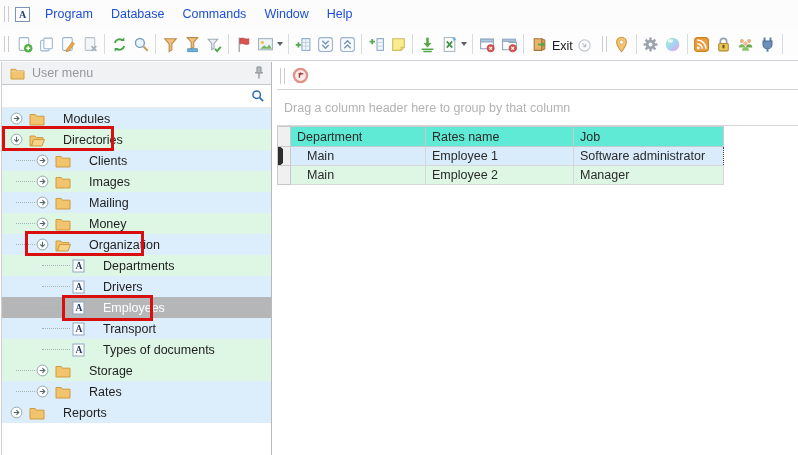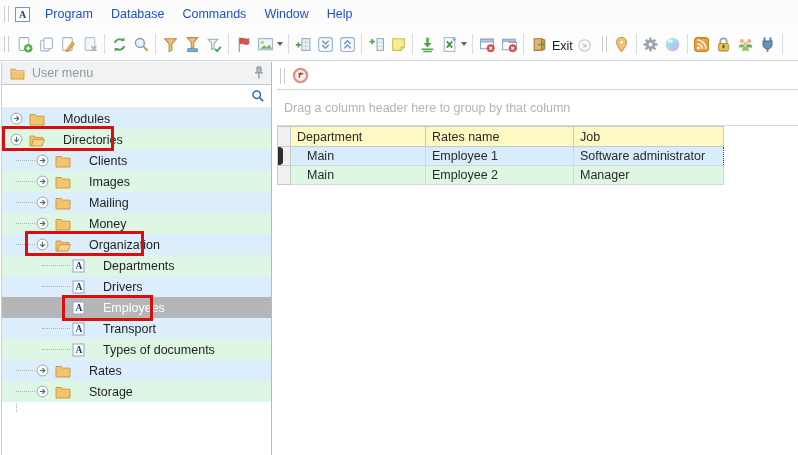--- a/index.html
+++ b/index.html
@@ -43,21 +43,21 @@
   .vline{position:absolute;width:0;border-left:1px dotted #a7b4b4;z-index:0}
   #vl1{left:14px;top:10px;height:294px}
   #vl2{left:40px;top:147px;height:94px}
 
   
   .rightpanel{position:absolute;left:277px;top:62px;width:521px;height:385px;background:#fff}
   .ptoolbar{height:28px;display:flex;align-items:center;border-bottom:1px solid #d2d5d8;padding-left:2px}
   .grouppanel{height:35px;display:flex;align-items:center;color:#b3b3b3;padding-left:7px}
   .gridwrap{border-top:1px solid #d8d8d8;position:relative}
   table{border-collapse:collapse;width:446px;table-layout:fixed;font-size:12.5px}
-  th{height:20px;background:#fef9c3;border:1px solid #c6cacd;font-weight:normal;text-align:left;padding:0 0 0 6px;color:#2a2a2a}
+  th{height:20px;background:#5eead4;border:1px solid #c6cacd;font-weight:normal;text-align:left;padding:0 0 0 6px;color:#2a2a2a}
   td{height:19px;border:1px solid #d4d8da;padding:0 0 0 6px;color:#2a2a2a;white-space:nowrap;overflow:hidden}
   .gut{background:#f0f0f0!important;border-color:#c6cacd;padding:0!important}
   td.dep{padding-left:16px}
   tr.r0 td.data{background:#d8ecfb;border-top:1px dotted #3e3e3e;border-bottom:1px dotted #3e3e3e}
   tr.r0 td.dl{border-left:1px dotted #3e3e3e}
   tr.r0 td.dr{border-right:1px dotted #3e3e3e}
   tr.r1 td.data{background:#def7e4}
   .rowptr{width:0;height:0;border-left:5px solid #2e2e2e;border-top:4px solid transparent;border-bottom:4px solid transparent;margin:0 auto}
 
   
@@ -432,39 +432,49 @@
             </svg></span>
         <span class="tlabel">Transport</span>
       </div>
       <div class="trow lv2 bgg st2">
         <span class="aicon"><svg viewBox="0 0 13 14">
               <rect x="1" y="1" width="11" height="12" fill="#fff" stroke="#8fa6c8"></rect>
               <text x="3.4" y="10.4" font-size="9.5" font-weight="bold" font-family="Liberation Serif,serif" fill="#203a66">A</text>
             </svg></span>
         <span class="tlabel">Types of documents</span>
       </div>
+      <div class="trow lv1 bgg st1">
+        <span class="expander"><svg viewBox="0 0 13 13">
+              <circle cx="6.5" cy="6.5" r="5.4" fill="#fff" stroke="#93a8a8"></circle>
+              <path d="M3.8 6.5h4.4M6.4 4.2l2.4 2.3-2.4 2.3" fill="none" stroke="#4e6868" stroke-width="1.1"></path>
+            </svg></span>
+        <span class="ticon"><svg viewBox="0 0 16 14">
+              <path d="M1 2.5h5.2l1.2 1.7H15V13H1z" fill="#f2c46d" stroke="#cf9b3e"></path>
+            </svg></span>
+        <span class="tlabel">Storage</span>
+      </div>
       <div class="trow lv1 bgb st1">
         <span class="expander"><svg viewBox="0 0 13 13">
               <circle cx="6.5" cy="6.5" r="5.4" fill="#fff" stroke="#93a8a8"></circle>
               <path d="M3.8 6.5h4.4M6.4 4.2l2.4 2.3-2.4 2.3" fill="none" stroke="#4e6868" stroke-width="1.1"></path>
             </svg></span>
         <span class="ticon"><svg viewBox="0 0 16 14">
               <path d="M1 2.5h5.2l1.2 1.7H15V13H1z" fill="#f2c46d" stroke="#cf9b3e"></path>
             </svg></span>
         <span class="tlabel">Rates</span>
       </div>
-      <div class="trow lv1 bgg st1">
-        <span class="expander"><svg viewBox="0 0 13 13">
-              <circle cx="6.5" cy="6.5" r="5.4" fill="#fff" stroke="#93a8a8"></circle>
-              <path d="M3.8 6.5h4.4M6.4 4.2l2.4 2.3-2.4 2.3" fill="none" stroke="#4e6868" stroke-width="1.1"></path>
-            </svg></span>
-        <span class="ticon"><svg viewBox="0 0 16 14">
-              <path d="M1 2.5h5.2l1.2 1.7H15V13H1z" fill="#f2c46d" stroke="#cf9b3e"></path>
-            </svg></span>
-        <span class="tlabel">Storage</span>
+      <div class="trow lv0 bgb">
+        <span class="expander"><svg viewBox="0 0 13 13">
+              <circle cx="6.5" cy="6.5" r="5.4" fill="#fff" stroke="#93a8a8"></circle>
+              <path d="M3.8 6.5h4.4M6.4 4.2l2.4 2.3-2.4 2.3" fill="none" stroke="#4e6868" stroke-width="1.1"></path>
+            </svg></span>
+        <span class="ticon"><svg viewBox="0 0 16 14">
+              <path d="M1 2.5h5.2l1.2 1.7H15V13H1z" fill="#f2c46d" stroke="#cf9b3e"></path>
+            </svg></span>
+        <span class="tlabel">Reports</span>
       </div>
     </div>
   </div>
 
   <div class="rightpanel">
     <div class="ptoolbar">
       <span class="grip"></span>
       <span class="tbtn">
           <svg viewBox="0 0 16 16">
             <circle cx="8" cy="8" r="6.2" fill="#faebe9" stroke="#dd9389" stroke-width="2.2"></circle>

